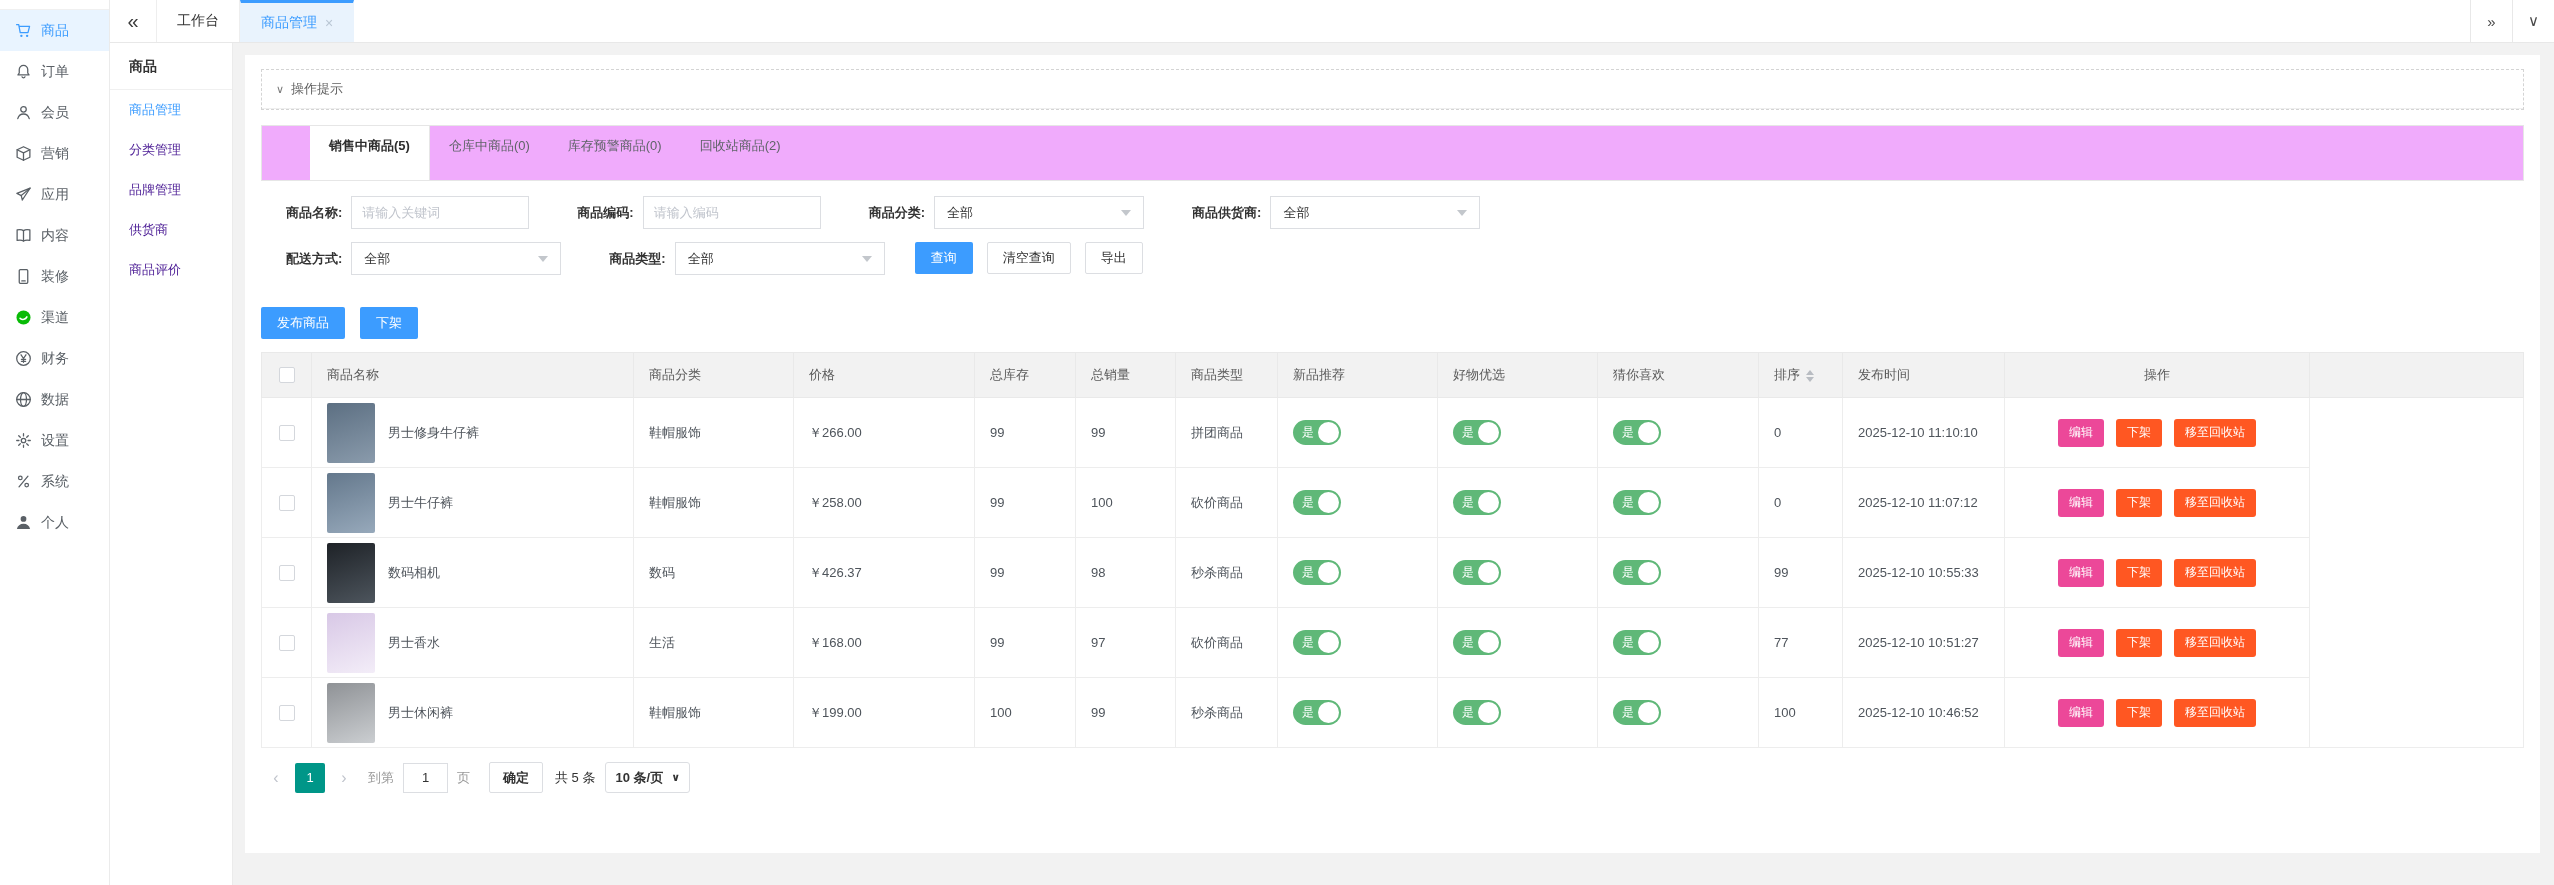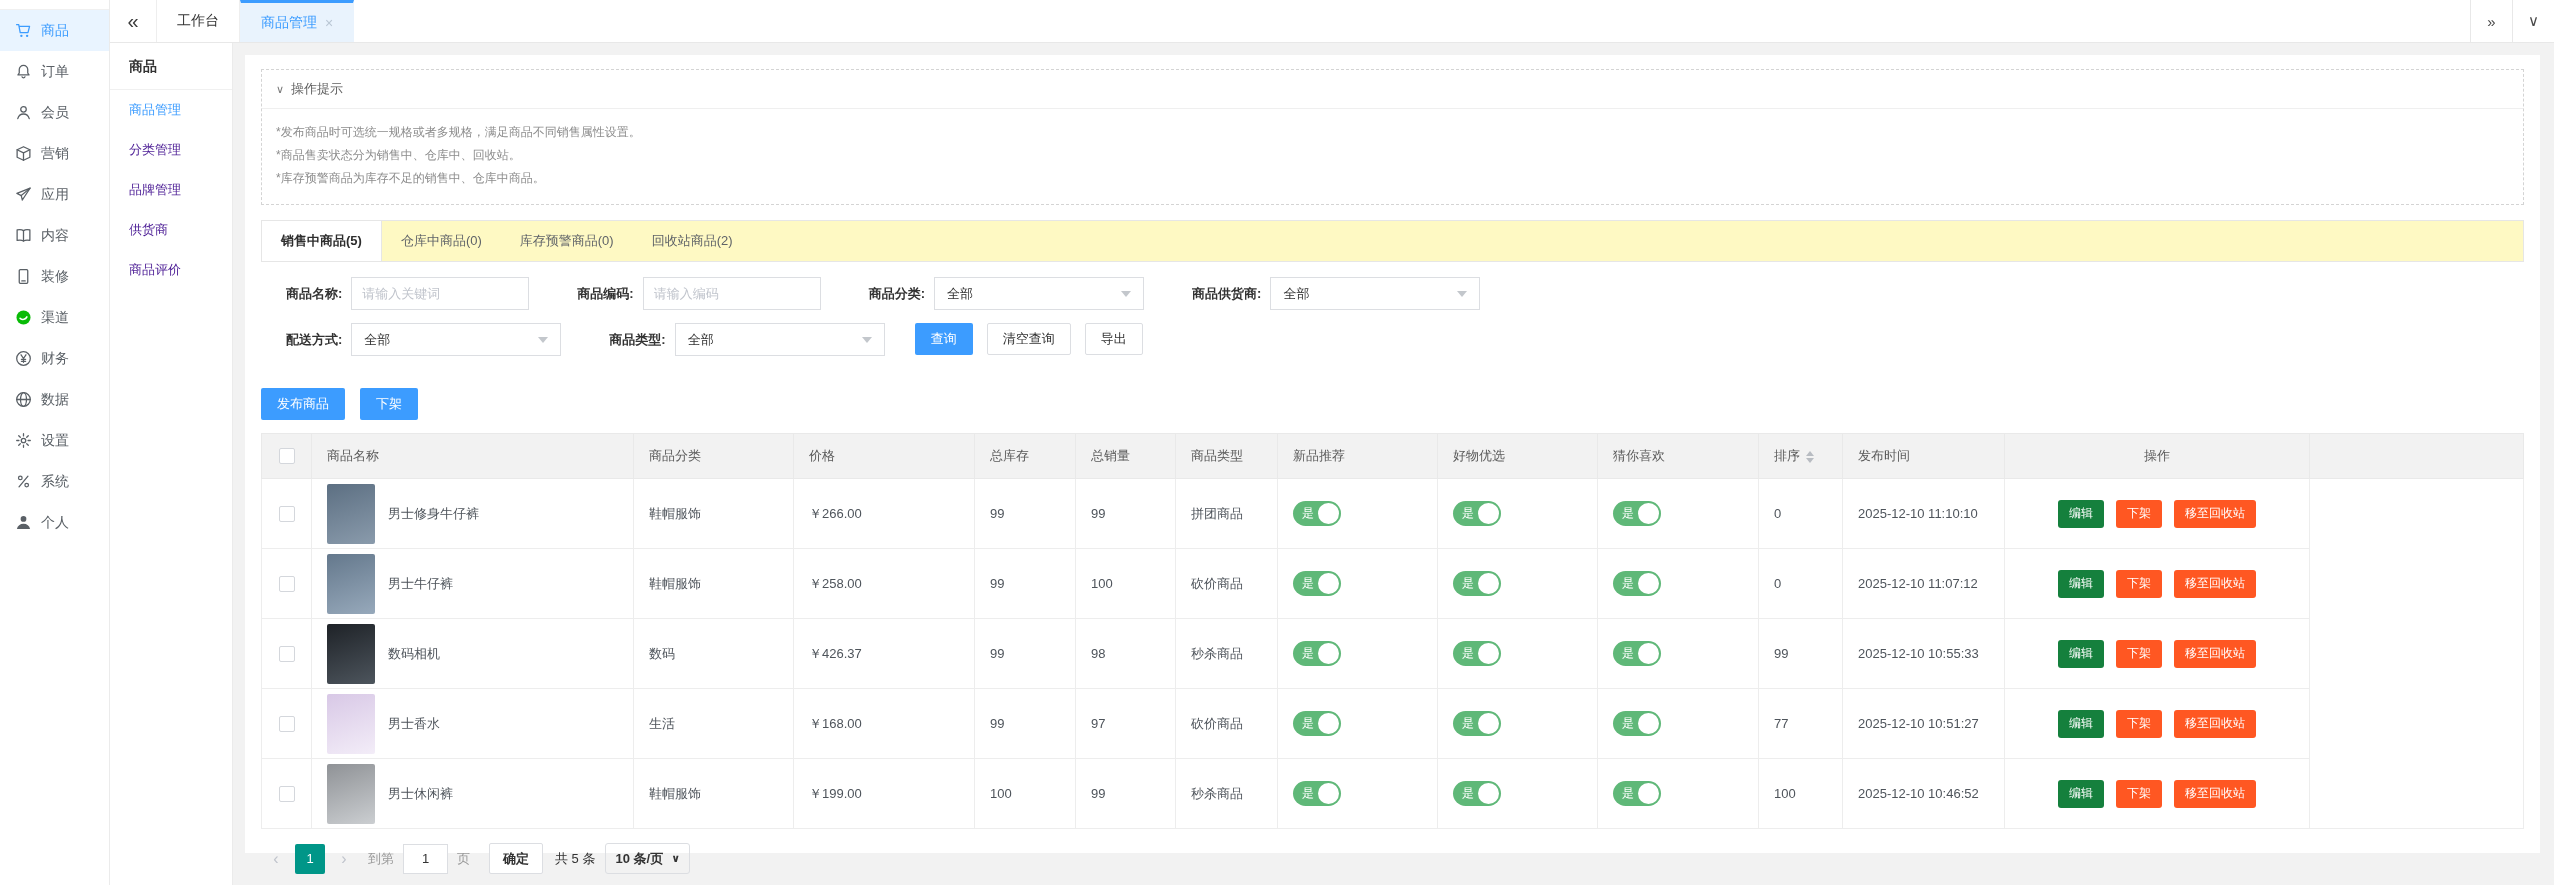--- a/index.html
+++ b/index.html
@@ -38,21 +38,21 @@
   .content { flex: 1; background: #f2f2f2; padding: 12px 14px 0 12px; min-width: 0; }
   .card { background: #fff; height: 798px; padding: 14px 16px; }
 
   
   .tips { border: 1px dashed #d4d4d4; margin-bottom: 15px; }
   .tips-header { display: flex; align-items: center; gap: 7px; padding: 10px 14px; font-size: 13px; color: #5f5f5f; border-bottom: 1px solid #efefef; cursor: pointer; }
   .tips-caret { font-size: 11px; color: #777; }
   .tips-body { padding: 12px 14px 14px; font-size: 12px; color: #8c8c8c; line-height: 23px; }
 
   
-  .status-tabs { display: flex; border: 1px solid #e6e6e6; background: #fef9c3; margin-bottom: 15px; height: 42px; }
+  .status-tabs { display: flex; border: 1px solid #e6e6e6; background: #f0abfc; margin-bottom: 15px; height: 56px; padding-left: 48px; }
   .status-tab { padding: 0 19px; line-height: 40px; font-size: 13px; color: #5f6368; cursor: pointer; }
   .status-tab.active { background: #fff; border-right: 1px solid #e6e6e6; color: #2d2d2d; font-weight: bold; }
 
   
   .filter-row { display: flex; margin: 0 0 13px 25px; }
   .f-group { display: flex; align-items: center; margin-right: 48px; }
   .f-label { font-size: 13px; font-weight: bold; color: #333; margin-right: 9px; white-space: nowrap; }
   .f-input { width: 178px; height: 33px; border: 1px solid #dcdee2; padding: 0 10px; font-size: 13px; color: #333; outline: none; background: #fff; }
   .f-input::placeholder { color: #c0c4cc; }
   .f-select { width: 210px; height: 33px; border: 1px solid #dcdee2; background: #fff; display: flex; align-items: center; justify-content: space-between; padding: 0 12px; font-size: 13px; color: #333; cursor: pointer; }
@@ -69,21 +69,21 @@
   table { width: 100%; border-collapse: collapse; table-layout: fixed; }
   th { background: #f2f2f2; height: 45px; font-weight: normal; font-size: 13px; color: #5a5a5a; text-align: left; padding-left: 15px; border: 1px solid #e9e9e9; }
   td { height: 70px; font-size: 13px; color: #4e545b; padding-left: 15px; border: 1px solid #ededed; background: #fff; }
   th.c-center, td.c-center { text-align: center; padding-left: 0; }
   .name-cell { display: flex; align-items: center; gap: 13px; }
   .prod-img { width: 48px; height: 60px; border-radius: 2px; flex: 0 0 48px; }
   .chk { appearance: none; -webkit-appearance: none; width: 16px; height: 16px; border: 1px solid #d4d7dc; border-radius: 2px; background: #fff; cursor: pointer; vertical-align: middle; }
   .switch { width: 48px; height: 25px; border-radius: 13px; background: #5fb878; position: relative; display: inline-flex; align-items: center; padding-left: 9px; color: #fff; font-size: 12px; cursor: pointer; }
   .switch::after { content: ""; position: absolute; right: 2px; top: 2px; width: 21px; height: 21px; border-radius: 50%; background: #fff; }
   .btn-sm { height: 28px; padding: 0 11px; font-size: 12px; border-radius: 3px; border: none; color: #fff; cursor: pointer; font-family: inherit; margin: 0 6px; }
-  .btn-sm.blue { background: #15803d; }
+  .btn-sm.blue { background: #ec4899; }
   .btn-sm.orange { background: #ff5722; }
   .sort-carets { display: inline-flex; flex-direction: column; gap: 2px; margin-left: 6px; vertical-align: middle; }
   .sc-up { width: 0; height: 0; border-left: 4px solid transparent; border-right: 4px solid transparent; border-bottom: 5px solid #b8bcc2; }
   .sc-dn { width: 0; height: 0; border-left: 4px solid transparent; border-right: 4px solid transparent; border-top: 5px solid #b8bcc2; }
 
   
   .pagination { display: flex; align-items: center; margin-top: 14px; font-size: 13px; color: #666; }
   .pg-arrow { width: 30px; height: 30px; display: flex; align-items: center; justify-content: center; color: #c0c4cc; font-size: 16px; cursor: pointer; }
   .pg-num { width: 30px; height: 30px; display: flex; align-items: center; justify-content: center; background: #009688; color: #fff; border-radius: 2px; margin: 0 4px; cursor: pointer; }
   .pg-text { color: #9a9a9a; margin: 0 9px; }
@@ -256,25 +256,20 @@
       </div>
 
       <div class="content">
         <div class="card">
 
           <div class="tips">
             <div class="tips-header">
               <span class="tips-caret">∨</span>
               <span>操作提示</span>
             </div>
-            <div class="tips-body" id="tips-body">
-                <div>*发布商品时可选统一规格或者多规格，满足商品不同销售属性设置。</div>
-                <div>*商品售卖状态分为销售中、仓库中、回收站。</div>
-                <div>*库存预警商品为库存不足的销售中、仓库中商品。</div>
-              </div>
           </div>
 
           <div class="status-tabs" id="status-tabs">
               <div class="status-tab active">销售中商品(5)</div>
               <div class="status-tab">仓库中商品(0)</div>
               <div class="status-tab">库存预警商品(0)</div>
               <div class="status-tab">回收站商品(2)</div>
             </div>
 
           <div class="filter-row" id="filter-row1">

